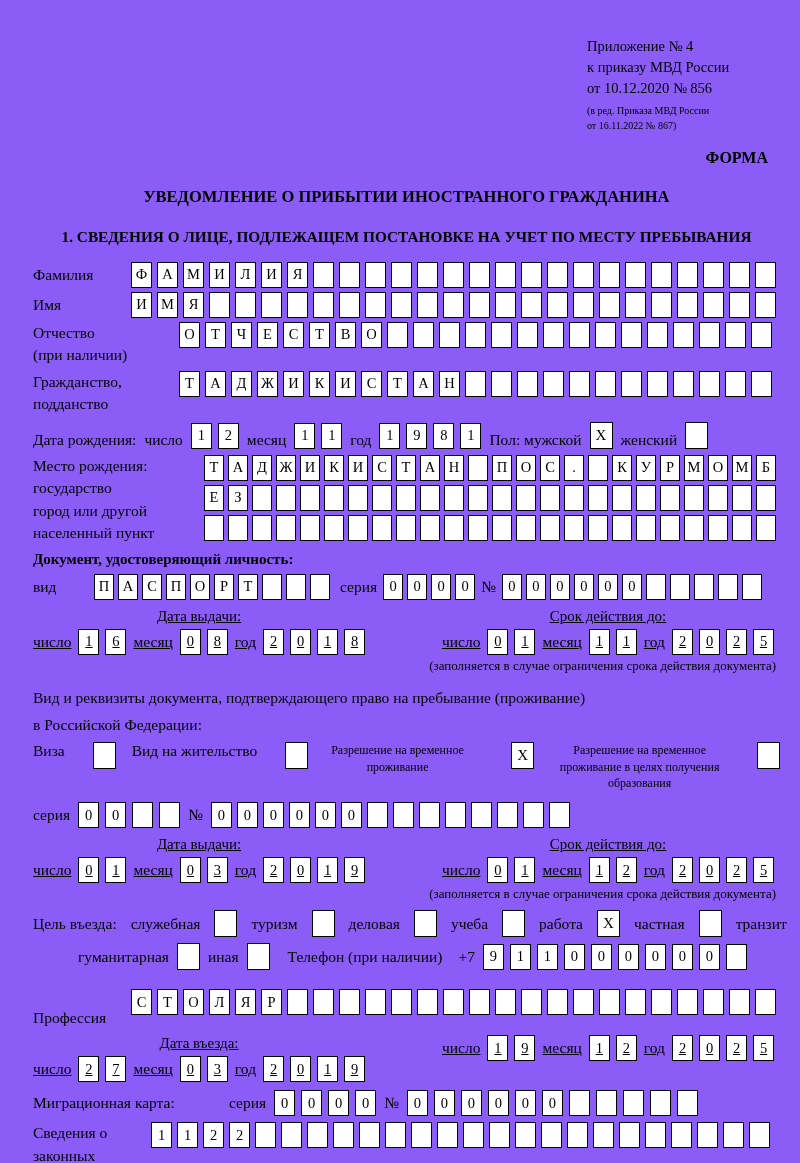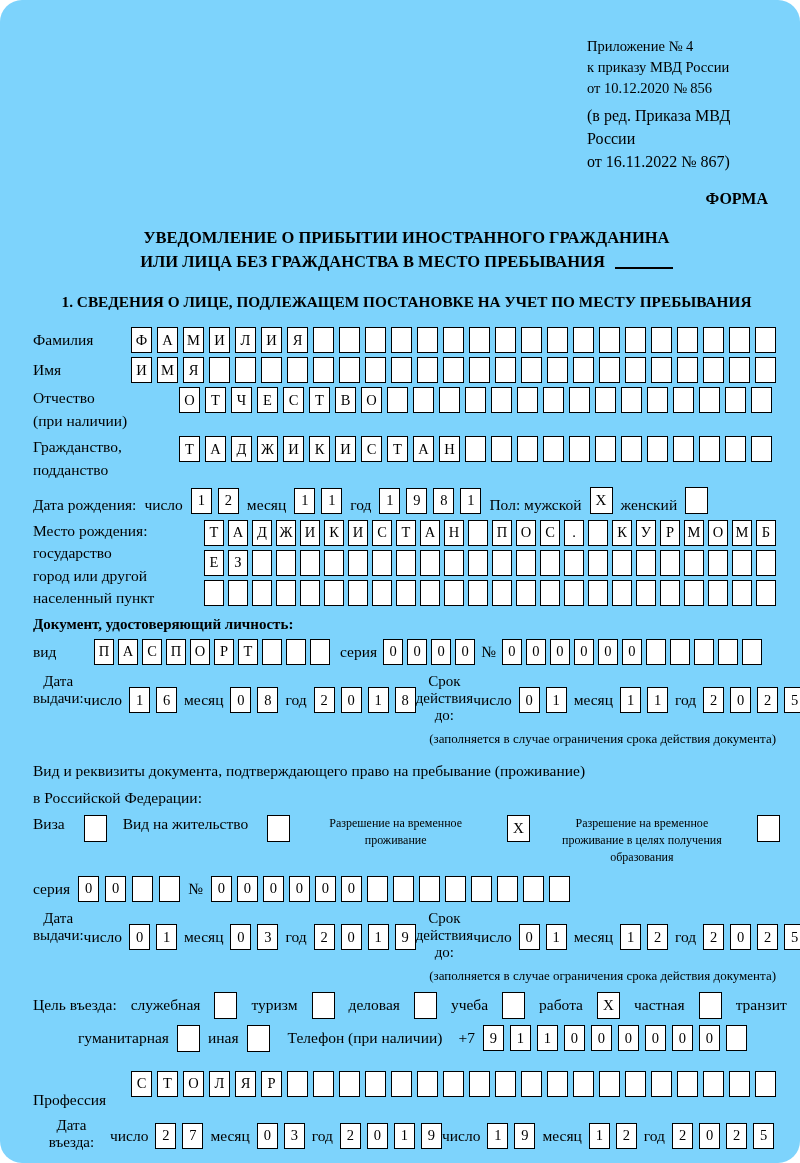--- a/index.html
+++ b/index.html
@@ -1,23 +1,23 @@
 <!DOCTYPE html>
 <html><head>
 <meta charset="utf-8">
 <style>
   html,body{margin:0;padding:0;background:#fff;}
   .page{
-    width:800px;height:1163px;background:#7dd3fc;color:#000;
+    width:800px;height:1163px;background:#8b5cf6;color:#000;
     font-family:"Liberation Serif","DejaVu Serif",serif;
     box-sizing:border-box;padding:36px 20px 10px 33px;
-    position:relative;overflow:hidden;border-radius:22px;
+    position:relative;overflow:hidden;
   }
   .annex{margin-left:554px;font-size:14.5px;line-height:1.45;white-space:pre-line;}
-  .annex-note{margin-left:554px;font-size:16px;line-height:1.4;white-space:pre-line;margin-top:5px;}
+  .annex-note{margin-left:554px;font-size:10px;line-height:1.4;white-space:pre-line;margin-top:5px;}
   .forma{text-align:right;font-weight:bold;font-size:16px;margin-top:16px;padding-right:12px;}
   .title{text-align:center;font-weight:bold;font-size:16.5px;line-height:1.5;margin-top:18px;}
   .blank-line{display:inline-block;width:58px;border-bottom:2px solid #000;transform:translateY(2px);margin-left:10px;}
   .section-heading{text-align:center;font-weight:bold;font-size:15.3px;margin-top:18px;margin-bottom:16px;}
   .row{display:flex;align-items:center;margin-bottom:4px;}
   .row.top{align-items:flex-start;}
   .lbl{font-size:15.5px;flex-shrink:0;}
   .multiline{white-space:pre-line;line-height:1.45;}
   .cells{display:flex;gap:5px;flex-wrap:nowrap;}
   .cells.tight{gap:4px;}
@@ -28,26 +28,26 @@
     font-size:14.5px;flex-shrink:0;background:#fff;
   }
   .cells.tight .cell{width:20px;}
   .checkbox{
     box-sizing:border-box;width:23px;height:27px;border:1.8px solid #000;
     display:inline-flex;align-items:center;justify-content:center;
     font-size:15px;flex-shrink:0;background:#fff;
   }
   .doc-heading{text-align:left;font-weight:bold;font-size:15px;margin:6px 0 6px 0;}
   .date-pair{display:flex;justify-content:space-between;margin-top:8px;padding-right:6px;}
-  .date-col{display:flex;flex-direction:row;}
+  .date-col{display:flex;flex-direction:column;text-decoration:underline;}
   .date-head{font-size:15px;text-align:center;margin-bottom:4px;}
   .date-row{display:flex;align-items:center;gap:7px;}
   .small-note{font-size:13px;}
   .small-note.right{text-align:right;margin-top:3px;padding-right:4px;}
-  .opt{display:flex;align-items:flex-start;gap:19px;}
+  .opt{display:flex;align-items:flex-start;gap:28px;}
   .opt-label-c{font-size:12px;text-align:center;line-height:1.4;}
   .intro{font-size:15.5px;line-height:1.75;margin-top:10px;}
   .gap6{gap:6px;}
   .gap5{gap:14px;}
   .gap8{gap:8px;}
 </style>
 </head>
 <body>
 
 <div class="page">
@@ -55,23 +55,20 @@
   <div class="annex multiline">Приложение № 4
 к приказу МВД России
 от 10.12.2020 № 856</div>
   <div class="annex-note multiline">(в ред. Приказа МВД России
 от 16.11.2022 № 867)</div>
 
   <div class="forma">ФОРМА</div>
 
   <div class="title">
     <div>УВЕДОМЛЕНИЕ О ПРИБЫТИИ ИНОСТРАННОГО ГРАЖДАНИНА</div>
-    <div>
-      <span>ИЛИ ЛИЦА БЕЗ ГРАЖДАНСТВА В МЕСТО ПРЕБЫВАНИЯ</span><span class="blank-line"></span>
-    </div>
   </div>
 
   <div class="section-heading">1. СВЕДЕНИЯ О ЛИЦЕ, ПОДЛЕЖАЩЕМ ПОСТАНОВКЕ НА УЧЕТ ПО МЕСТУ ПРЕБЫВАНИЯ</div>
 
   <div class="row gap6">
     <span class="lbl" style="width:92px;">Фамилия</span>
     <span class="cells">
         <span class="cell">Ф</span>
         <span class="cell">А</span>
         <span class="cell">М</span>

